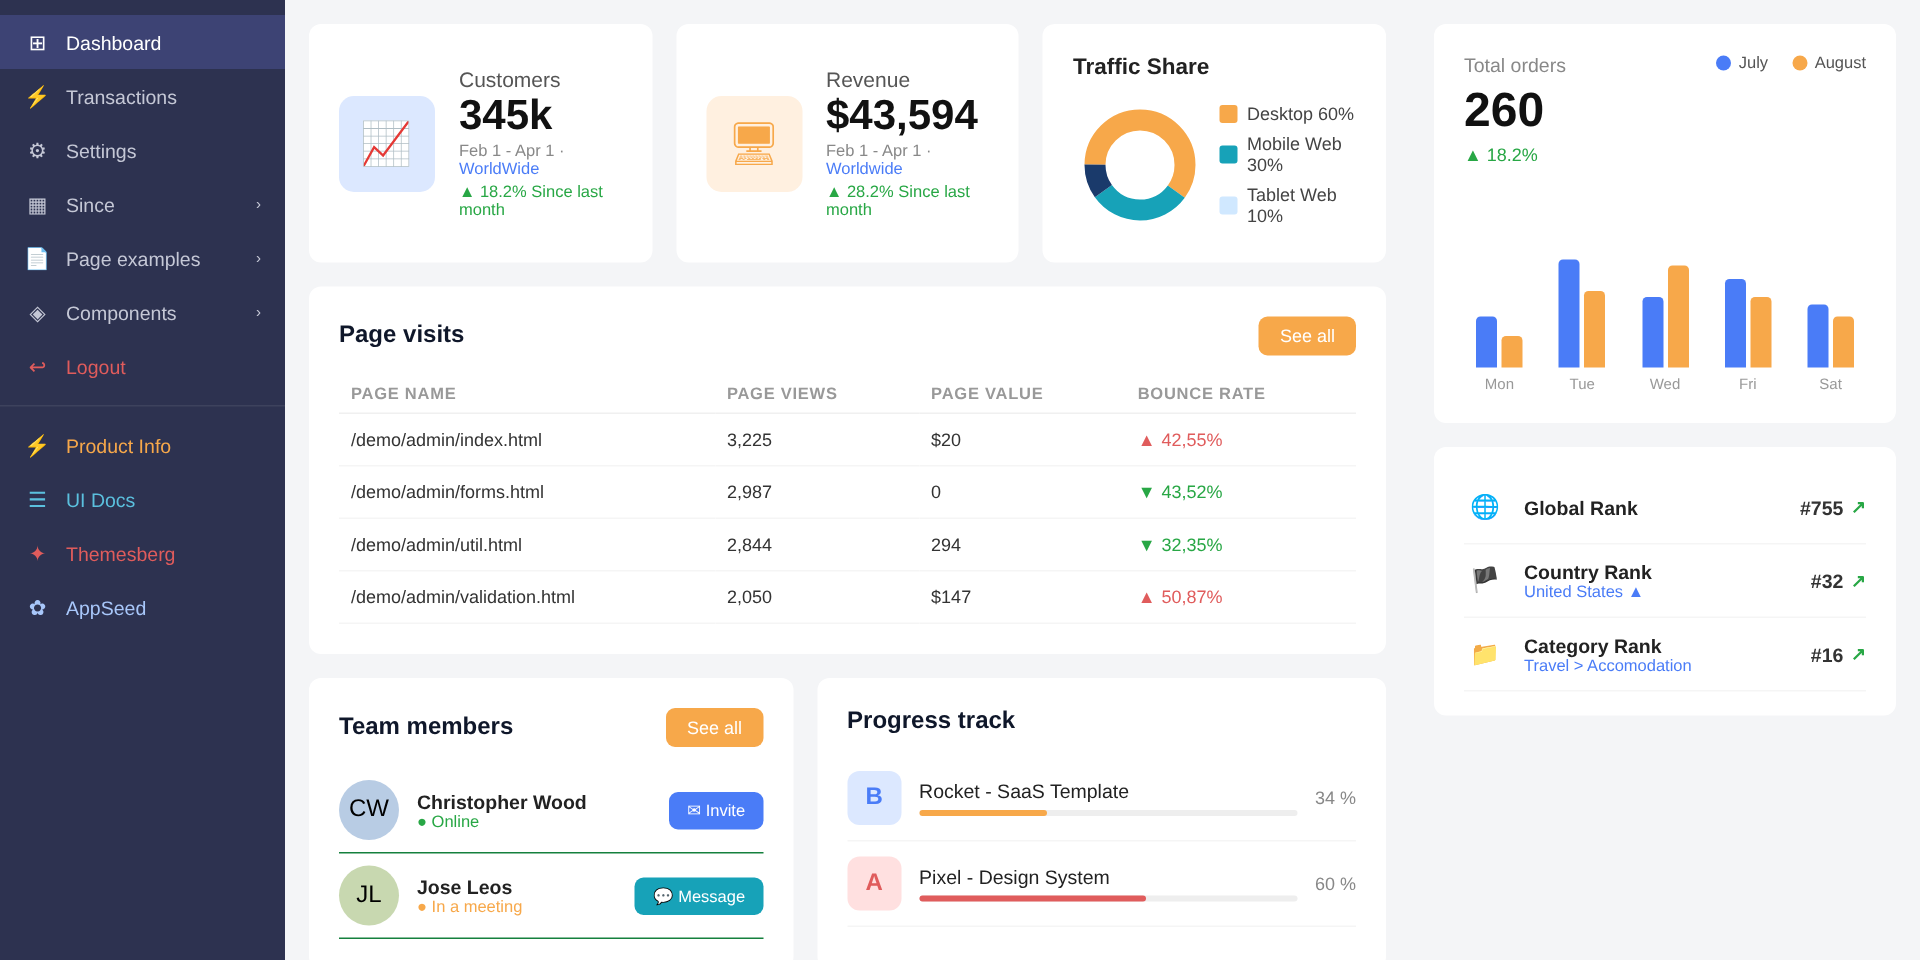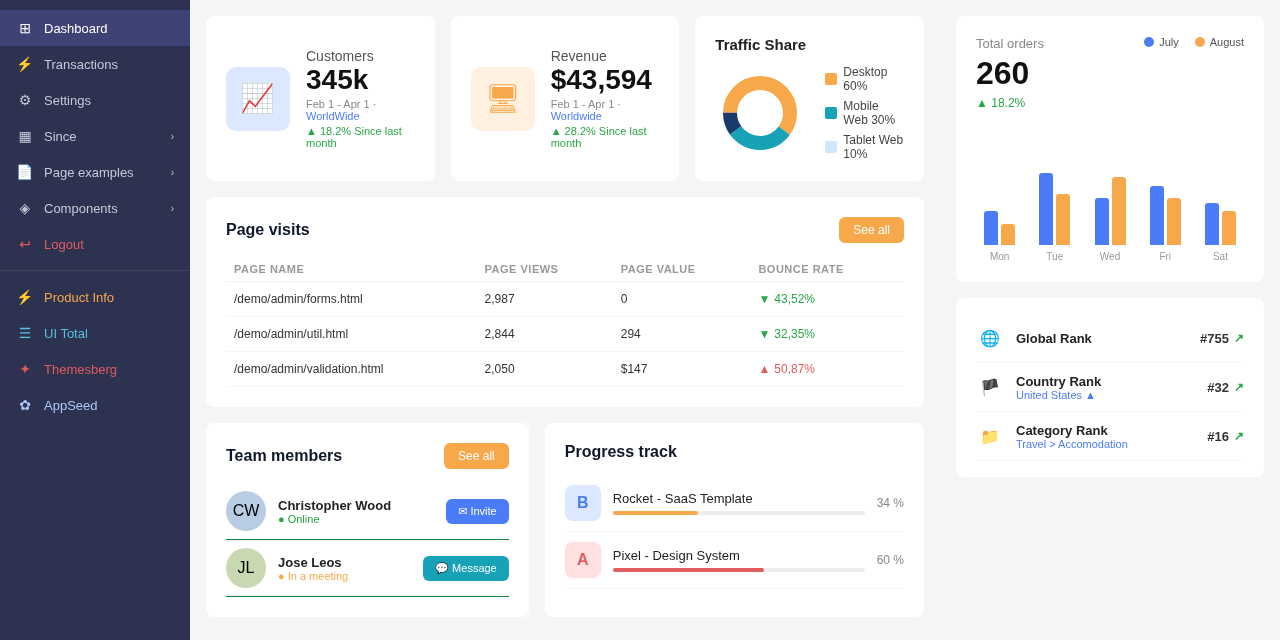--- a/index.html
+++ b/index.html
@@ -31,21 +31,21 @@
     .card-icon-box.orange { background: #fff0e0; color: #f7a84a; }
     .card-label { font-size: 14px; color: #555; font-weight: 500; }
     .card-value { font-size: 28px; font-weight: 700; color: #111; }
     .card-meta { font-size: 11px; color: #888; margin-top: 2px; }
     .card-meta a { color: #4a7cf7; text-decoration: none; }
     .card-growth { font-size: 11px; color: #28a745; margin-top: 3px; }
 
     
     .traffic-card { background: #fff; border-radius: 8px; padding: 20px; flex: 1; }
     .traffic-title { font-size: 15px; font-weight: 600; color: #222; margin-bottom: 12px; }
-    .traffic-content { display: flex; align-items: center; gap: 20px; }
+    .traffic-content { display: flex; align-items: center; gap: 8px; }
     .donut-container { position: relative; width: 90px; height: 90px; flex-shrink: 0; }
     .donut-container svg { width: 90px; height: 90px; }
     .traffic-legend { display: flex; flex-direction: column; gap: 6px; }
     .legend-item { display: flex; align-items: center; gap: 6px; font-size: 12px; color: #444; }
     .legend-dot { width: 12px; height: 12px; border-radius: 2px; flex-shrink: 0; }
 
     
     .section-card { background: #fff; border-radius: 8px; padding: 20px; }
     .section-header { display: flex; justify-content: space-between; align-items: center; margin-bottom: 14px; }
     .section-title { font-size: 16px; font-weight: 600; color: #0f172a; }
@@ -149,21 +149,21 @@
     <span class="icon" style="color:#e05c5c;">↩</span>
     <span class="label" style="color:#e05c5c;">Logout</span>
   </div>
   <div class="sidebar-divider"></div>
   <div class="sidebar-item product">
     <span class="icon">⚡</span>
     <span class="label">Product Info</span>
   </div>
   <div class="sidebar-item uidocs">
     <span class="icon">☰</span>
-    <span class="label">UI Total</span>
+    <span class="label">UI Docs</span>
   </div>
   <div class="sidebar-item themesberg">
     <span class="icon">✦</span>
     <span class="label">Themesberg</span>
   </div>
   <div class="sidebar-item appseed">
     <span class="icon">✿</span>
     <span class="label">AppSeed</span>
   </div>
 </div>
@@ -239,20 +239,26 @@
     <table class="table">
       <thead>
         <tr>
           <th>PAGE NAME</th>
           <th>PAGE VIEWS</th>
           <th>PAGE VALUE</th>
           <th>BOUNCE RATE</th>
         </tr>
       </thead>
       <tbody id="page-visits-tbody">
+      <tr>
+    <td class="link">/demo/admin/index.html</td>
+    <td class="views">3,225</td>
+    <td>$20</td>
+    <td><span class="bounce-up">▲</span><span class="bounce-val bounce-up">42,55%</span></td>
+  </tr>
           <tr>
     <td class="link">/demo/admin/forms.html</td>
     <td class="views">2,987</td>
     <td>0</td>
     <td><span class="bounce-down">▼</span><span class="bounce-val bounce-down">43,52%</span></td>
   </tr>
           <tr>
     <td class="link">/demo/admin/util.html</td>
     <td class="views">2,844</td>
     <td>294</td>

